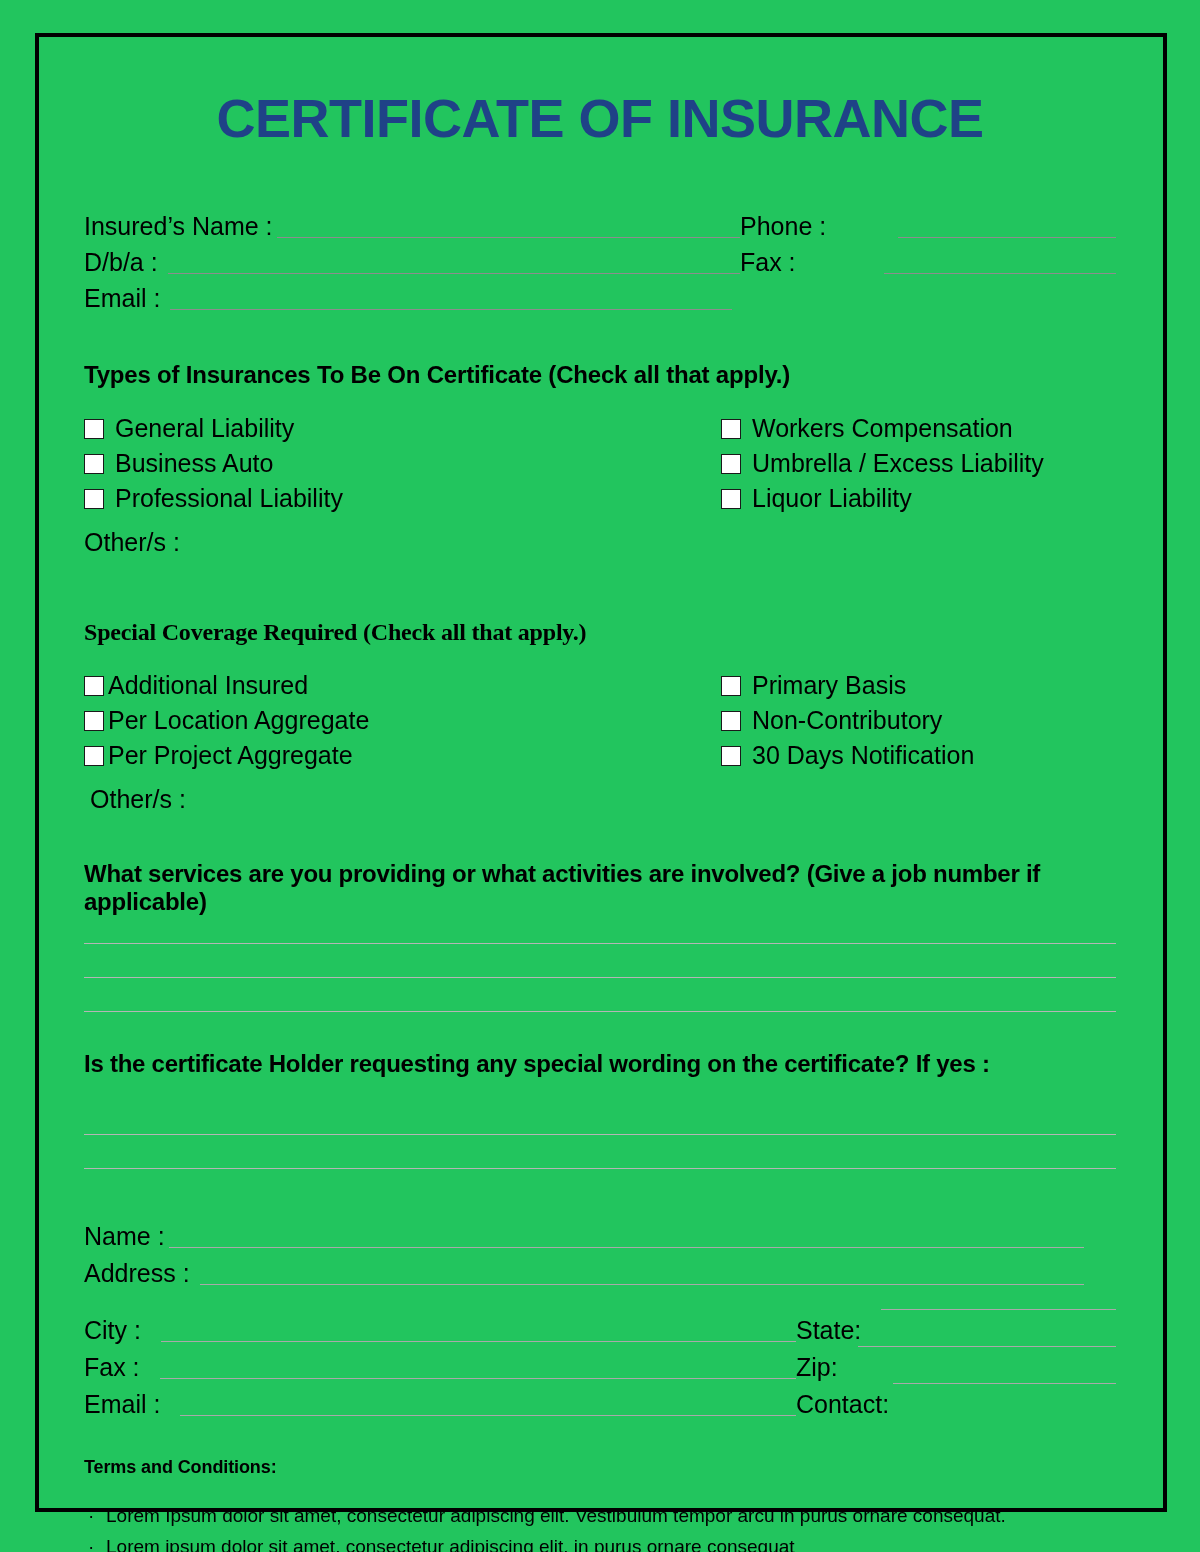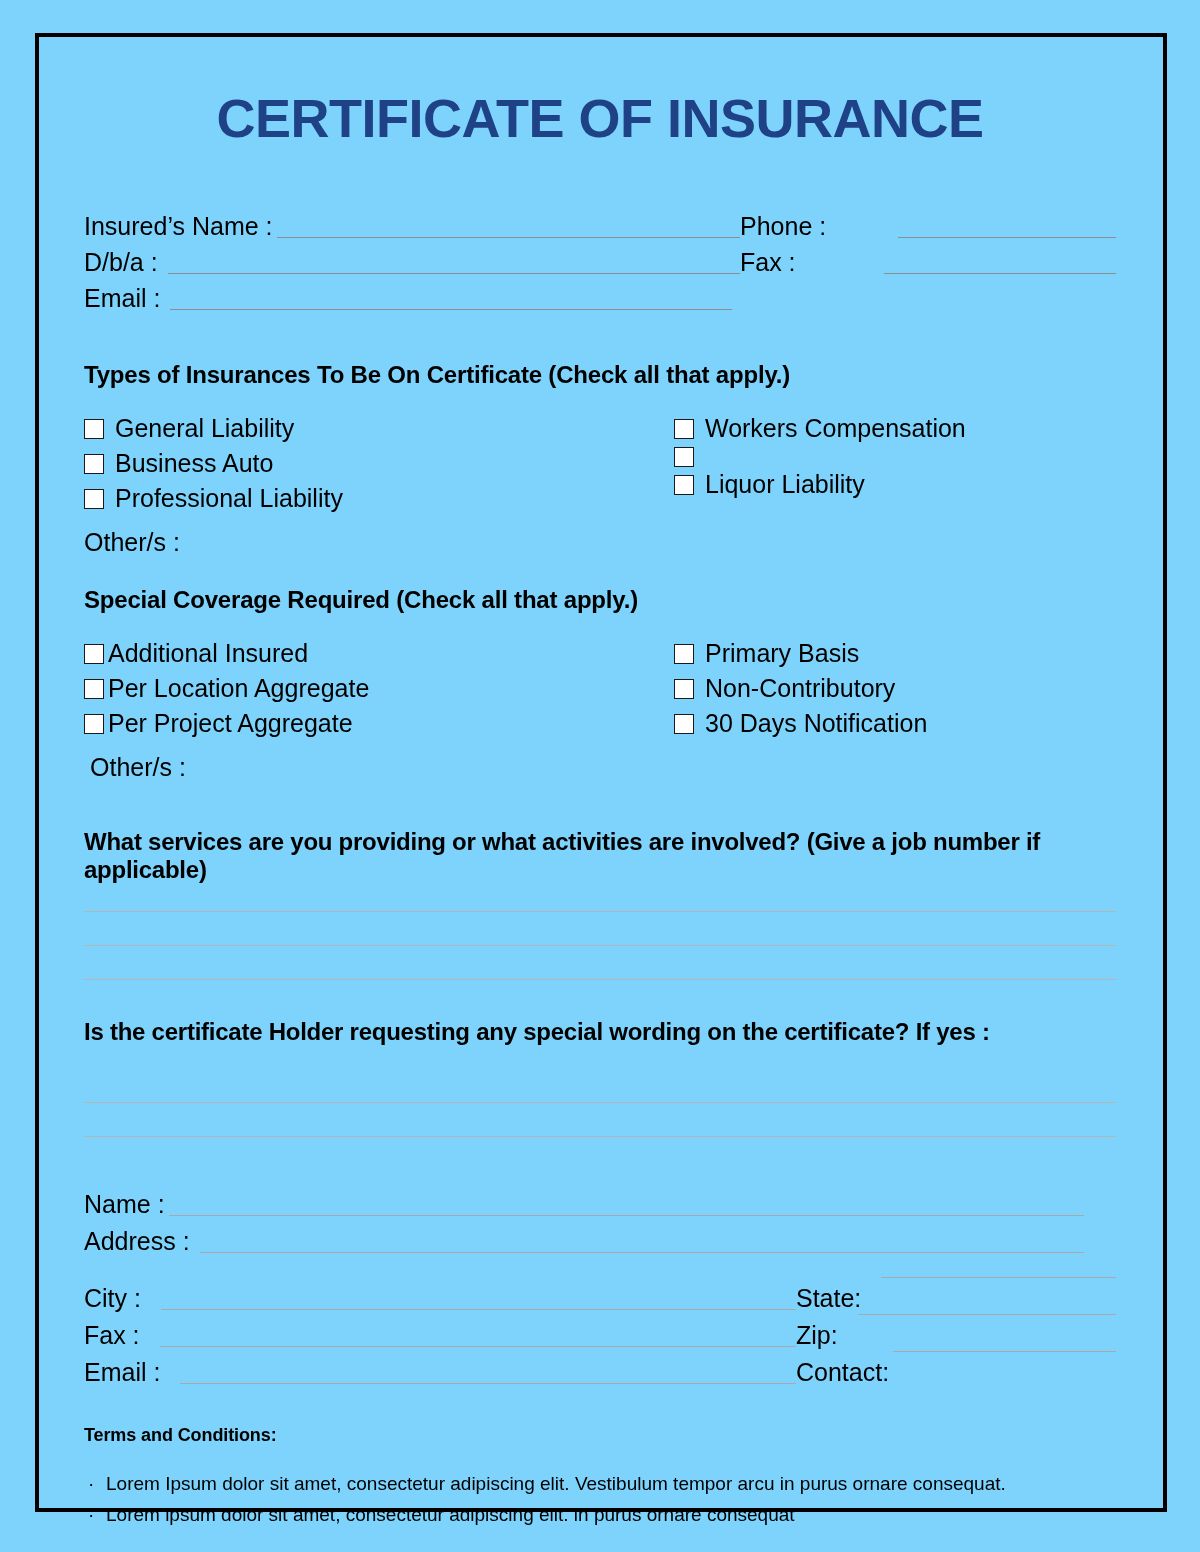--- a/index.html
+++ b/index.html
@@ -14,21 +14,21 @@
     font-family: "Liberation Sans", sans-serif;
     color: #000000;
     -webkit-font-smoothing: antialiased;
   }
 
   .page {
     position: relative;
     width: 1200px;
     height: 1552px;
     box-sizing: border-box;
-    background: #7dd3fc;
+    background: #22c55e;
   }
 
   
   .page-frame {
     position: absolute;
     left: 35px;
     top: 33px;
     width: 1132px;
     height: 1479px;
     border: 4px solid #000000;
@@ -98,37 +98,38 @@
 
   
   .section-heading {
     font-size: 24px;
     font-weight: bold;
     letter-spacing: -0.2px;
     margin: 0;
     white-space: nowrap;
   }
   .heading-types     { margin-top: 46px; }
-  .heading-special   { margin-top: 27px; }
+  .heading-special   { margin-top: 60px; font-family: Liberation Serif, serif; }
 
   .question-heading {
     font-size: 24px;
     font-weight: bold;
     letter-spacing: -0.25px;
     line-height: 28px;
     margin: 0;
     max-width: 1015px;
   }
   .heading-services  { margin-top: 44px; }
   .heading-wording   { margin-top: 38px; }
 
   
   .check-grid {
     display: flex;
     margin-top: 22px;
+    gap: 47px;
   }
   .check-col-left  { width: 590px; flex: 0 0 590px; }
   .check-col-right { flex: 1 1 auto; }
 
   .check-item {
     display: flex;
     align-items: center;
     font-size: 25px;
     line-height: 34px;
     margin-bottom: 1px;
@@ -275,20 +276,21 @@
           <span class="cb-label">Professional Liability</span>
         </label>
       </div>
       <div class="check-col-right">
         <label class="check-item">
           <span class="box"></span>
           <span class="cb-label">Workers Compensation</span>
         </label>
         <label class="check-item">
           <span class="box"></span>
+          <span class="cb-label">Umbrella / Excess Liability</span>
         </label>
         <label class="check-item">
           <span class="box"></span>
           <span class="cb-label">Liquor Liability</span>
         </label>
       </div>
     </div>
 
     <div class="others-line">
       <span>Other/s :</span>

